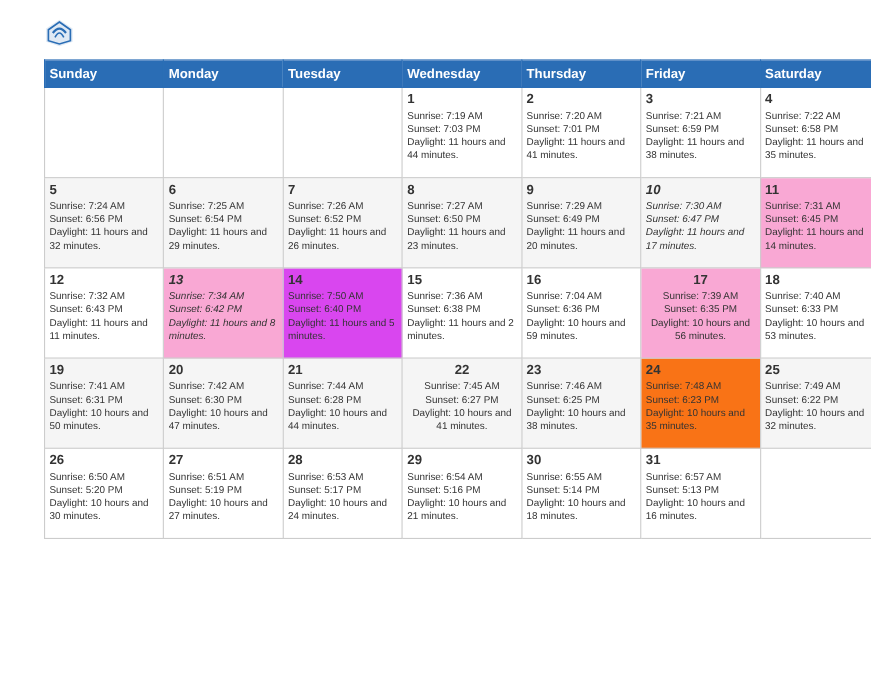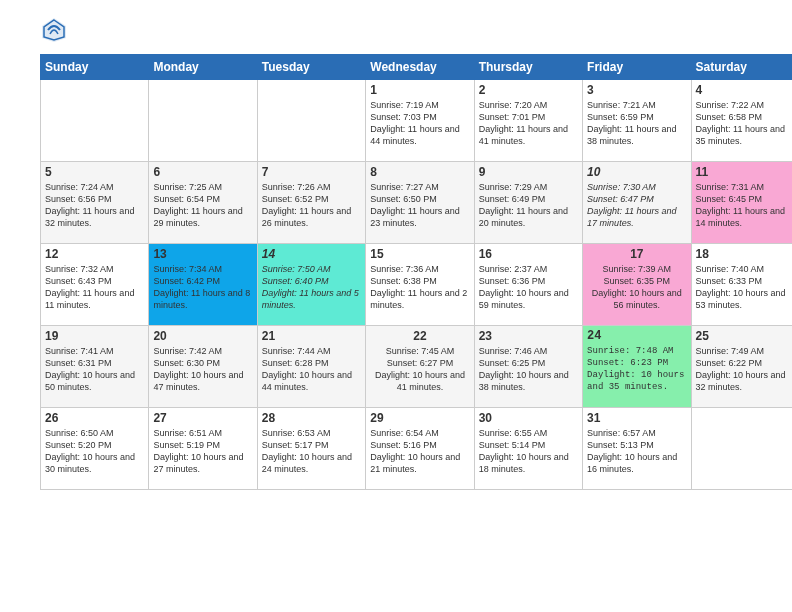--- a/index.html
+++ b/index.html
@@ -215,41 +215,41 @@
 Daylight: 11 hours and 14 minutes.</div>
           </td>
         </tr>
         <tr>
           <td style="background-color: rgb(255, 255, 255);">
             <span class="day-number">12</span>
             <div class="day-info">Sunrise: 7:32 AM
 Sunset: 6:43 PM
 Daylight: 11 hours and 11 minutes.</div>
           </td>
-          <td style="background-color: #0ea5e9;">
+          <td style="background-color: #f9a8d4; font-style: italic;">
             <span class="day-number">13</span>
             <div class="day-info">Sunrise: 7:34 AM
 Sunset: 6:42 PM
 Daylight: 11 hours and 8 minutes.</div>
           </td>
-          <td style="background-color: #5eead4; font-style: italic;">
+          <td style="background-color: #d946ef;">
             <span class="day-number">14</span>
             <div class="day-info">Sunrise: 7:50 AM
 Sunset: 6:40 PM
 Daylight: 11 hours and 5 minutes.</div>
           </td>
           <td style="background-color: rgb(255, 255, 255);">
             <span class="day-number">15</span>
             <div class="day-info">Sunrise: 7:36 AM
 Sunset: 6:38 PM
 Daylight: 11 hours and 2 minutes.</div>
           </td>
           <td style="background-color: rgb(255, 255, 255);">
             <span class="day-number">16</span>
-            <div class="day-info">Sunrise: 2:37 AM
+            <div class="day-info">Sunrise: 7:04 AM
 Sunset: 6:36 PM
 Daylight: 10 hours and 59 minutes.</div>
           </td>
           <td style="background-color: #f9a8d4; text-align: center;">
             <span class="day-number">17</span>
             <div class="day-info">Sunrise: 7:39 AM
 Sunset: 6:35 PM
 Daylight: 10 hours and 56 minutes.</div>
           </td>
           <td style="background-color: rgb(255, 255, 255);">
@@ -283,21 +283,21 @@
             <div class="day-info">Sunrise: 7:45 AM
 Sunset: 6:27 PM
 Daylight: 10 hours and 41 minutes.</div>
           </td>
           <td style="background-color: rgb(245, 245, 245);">
             <span class="day-number">23</span>
             <div class="day-info">Sunrise: 7:46 AM
 Sunset: 6:25 PM
 Daylight: 10 hours and 38 minutes.</div>
           </td>
-          <td style="background-color: #86efac; font-family: Liberation Mono, monospace;">
+          <td style="background-color: #f97316;">
             <span class="day-number">24</span>
             <div class="day-info">Sunrise: 7:48 AM
 Sunset: 6:23 PM
 Daylight: 10 hours and 35 minutes.</div>
           </td>
           <td style="background-color: rgb(245, 245, 245);">
             <span class="day-number">25</span>
             <div class="day-info">Sunrise: 7:49 AM
 Sunset: 6:22 PM
 Daylight: 10 hours and 32 minutes.</div>

